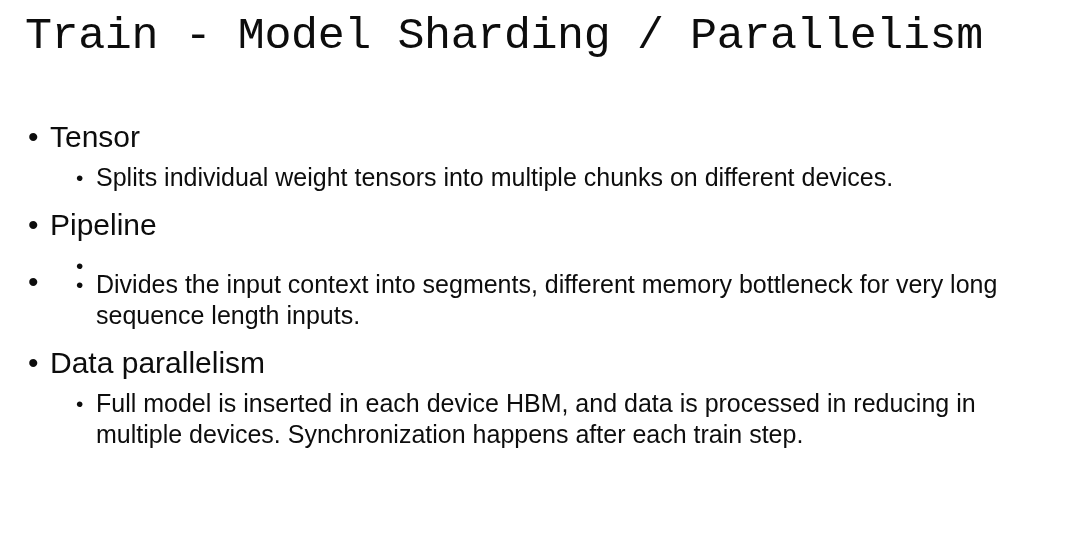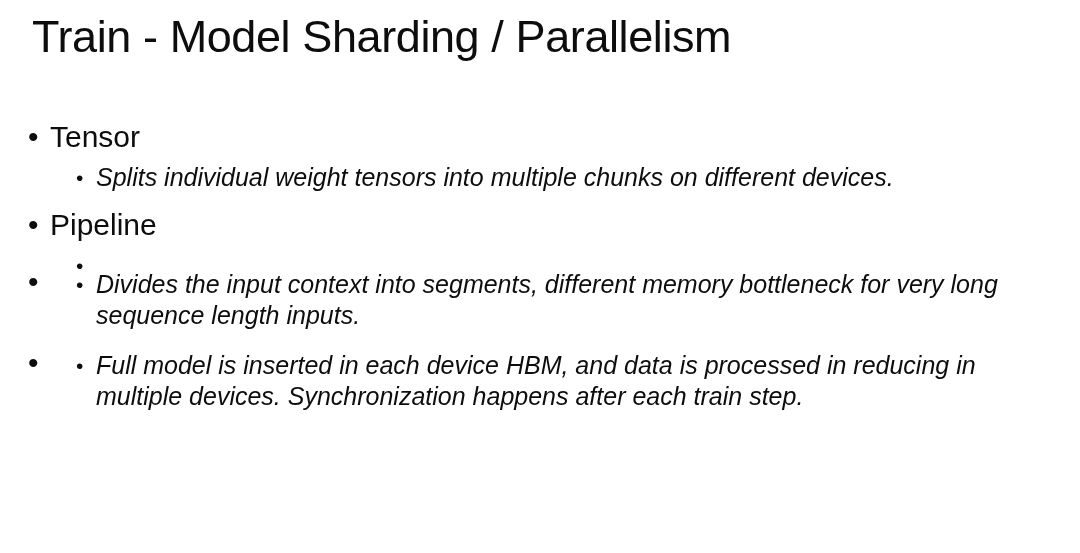--- a/index.html
+++ b/index.html
@@ -14,24 +14,24 @@
     background: #ffffff;
     overflow: hidden;
     font-family: "Liberation Sans", sans-serif;
     color: #0d0d0d;
     -webkit-font-smoothing: antialiased;
   }
 
   
   .slide-title {
     position: absolute;
-    left: 32px;
+    left: 25px;
     top: 8px;
     width: 1030px;
-    font-family: Liberation Sans, sans-serif;
+    font-family: Liberation Mono, monospace;
     font-size: 45px;
     font-weight: 300;
     letter-spacing: -0.4px;
     line-height: 58px;
     color: #0d0d0d;
     white-space: nowrap;
   }
 
   
   .body {
@@ -78,21 +78,20 @@
     left: 76px;
     top: 0;
     width: 20px;
     font-size: 21px;
     line-height: 31px;
     text-align: left;
   }
   .lvl2 .text {
     display: block;
     max-width: 965px;
-    font-style: italic;
   }
 
   .sp-after-l1 { height: 6px; }
   .sp-after-l2 { height: 13px; }
 </style>
 </head>
 <body>
 
 <div class="slide">
 
@@ -133,20 +132,21 @@
       <div class="lvl2">
         <span class="bullet">•</span>
         <span class="text">Divides the input context into segments, different memory bottleneck for very long sequence length inputs.</span>
       </div>
     </div>
     <div class="sp-after-l2"></div>
 
     <div class="group">
       <div class="lvl1">
         <span class="bullet">•</span>
+        <span class="text">Data parallelism</span>
       </div>
       <div class="sp-after-l1"></div>
       <div class="lvl2">
         <span class="bullet">•</span>
         <span class="text">Full model is inserted in each device HBM, and data is processed in reducing in multiple devices. Synchronization happens after each train step.</span>
       </div>
     </div>
 
   </div>
 </div>

